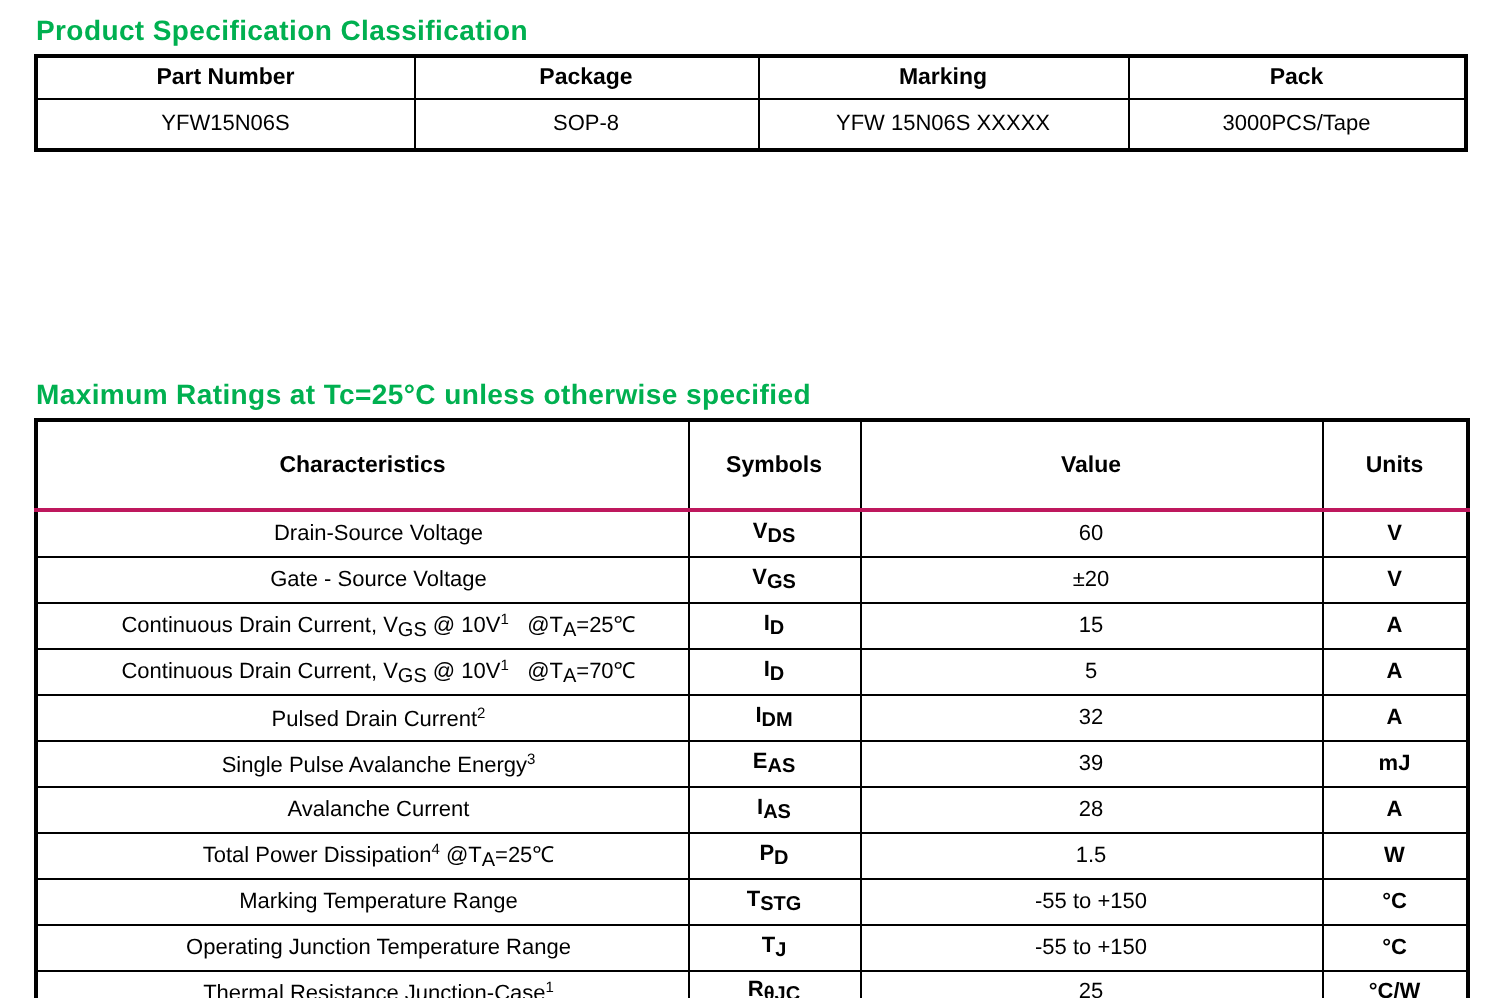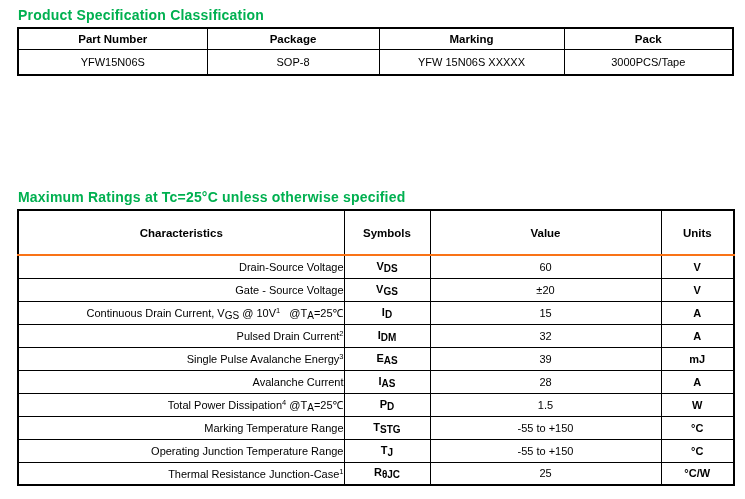--- a/index.html
+++ b/index.html
@@ -37,24 +37,24 @@
   
   .spec-table { width: 715px; margin-top: 4px; padding-left: 45px; }
   .spec-table thead td { height: 21px; font-weight: bold; font-size: 11.5px; }
   .spec-table tbody td { height: 26px; }
   
   .ratings-table { width: 716px; margin-top: 4px; }
   .ratings-table thead td {
     height: 45px;
     font-weight: bold;
     font-size: 11.5px;
-    border-bottom: 2px solid #f97316;
+    border-bottom: 2px solid #be185d;
   }
   .ratings-table tbody td { height: 23px; }
-  td.char { text-align: right; padding-left: 16px; }
+  td.char { text-align: center; padding-left: 16px; }
   td.sym  { font-weight: bold; }
   td.unit { font-weight: bold; }
   sub { font-size: 10px; font-weight: inherit; vertical-align: -2px; letter-spacing: 0; }
   sup { font-size: 7.5px; font-weight: inherit; vertical-align: 4px; }
 </style>
 </head>
 <body>
 
 <div class="page">
 
@@ -115,20 +115,26 @@
           <td class="val">±20</td>
           <td class="unit">V</td>
         </tr>
         <tr>
           <td class="char"><span>Continuous Drain Current, V</span><sub>GS</sub><span> @ 10V</span><sup>1</sup><span>&nbsp;&nbsp;&nbsp;@T</span><sub>A</sub><span>=25℃</span></td>
           <td class="sym"><span>I</span><sub>D</sub></td>
           <td class="val">15</td>
           <td class="unit">A</td>
         </tr>
         <tr>
+          <td class="char"><span>Continuous Drain Current, V</span><sub>GS</sub><span> @ 10V</span><sup>1</sup><span>&nbsp;&nbsp;&nbsp;@T</span><sub>A</sub><span>=70℃</span></td>
+          <td class="sym"><span>I</span><sub>D</sub></td>
+          <td class="val">5</td>
+          <td class="unit">A</td>
+        </tr>
+        <tr>
           <td class="char"><span>Pulsed Drain Current</span><sup>2</sup></td>
           <td class="sym"><span>I</span><sub>DM</sub></td>
           <td class="val">32</td>
           <td class="unit">A</td>
         </tr>
         <tr>
           <td class="char"><span>Single Pulse Avalanche Energy</span><sup>3</sup></td>
           <td class="sym"><span>E</span><sub>AS</sub></td>
           <td class="val">39</td>
           <td class="unit">mJ</td>

